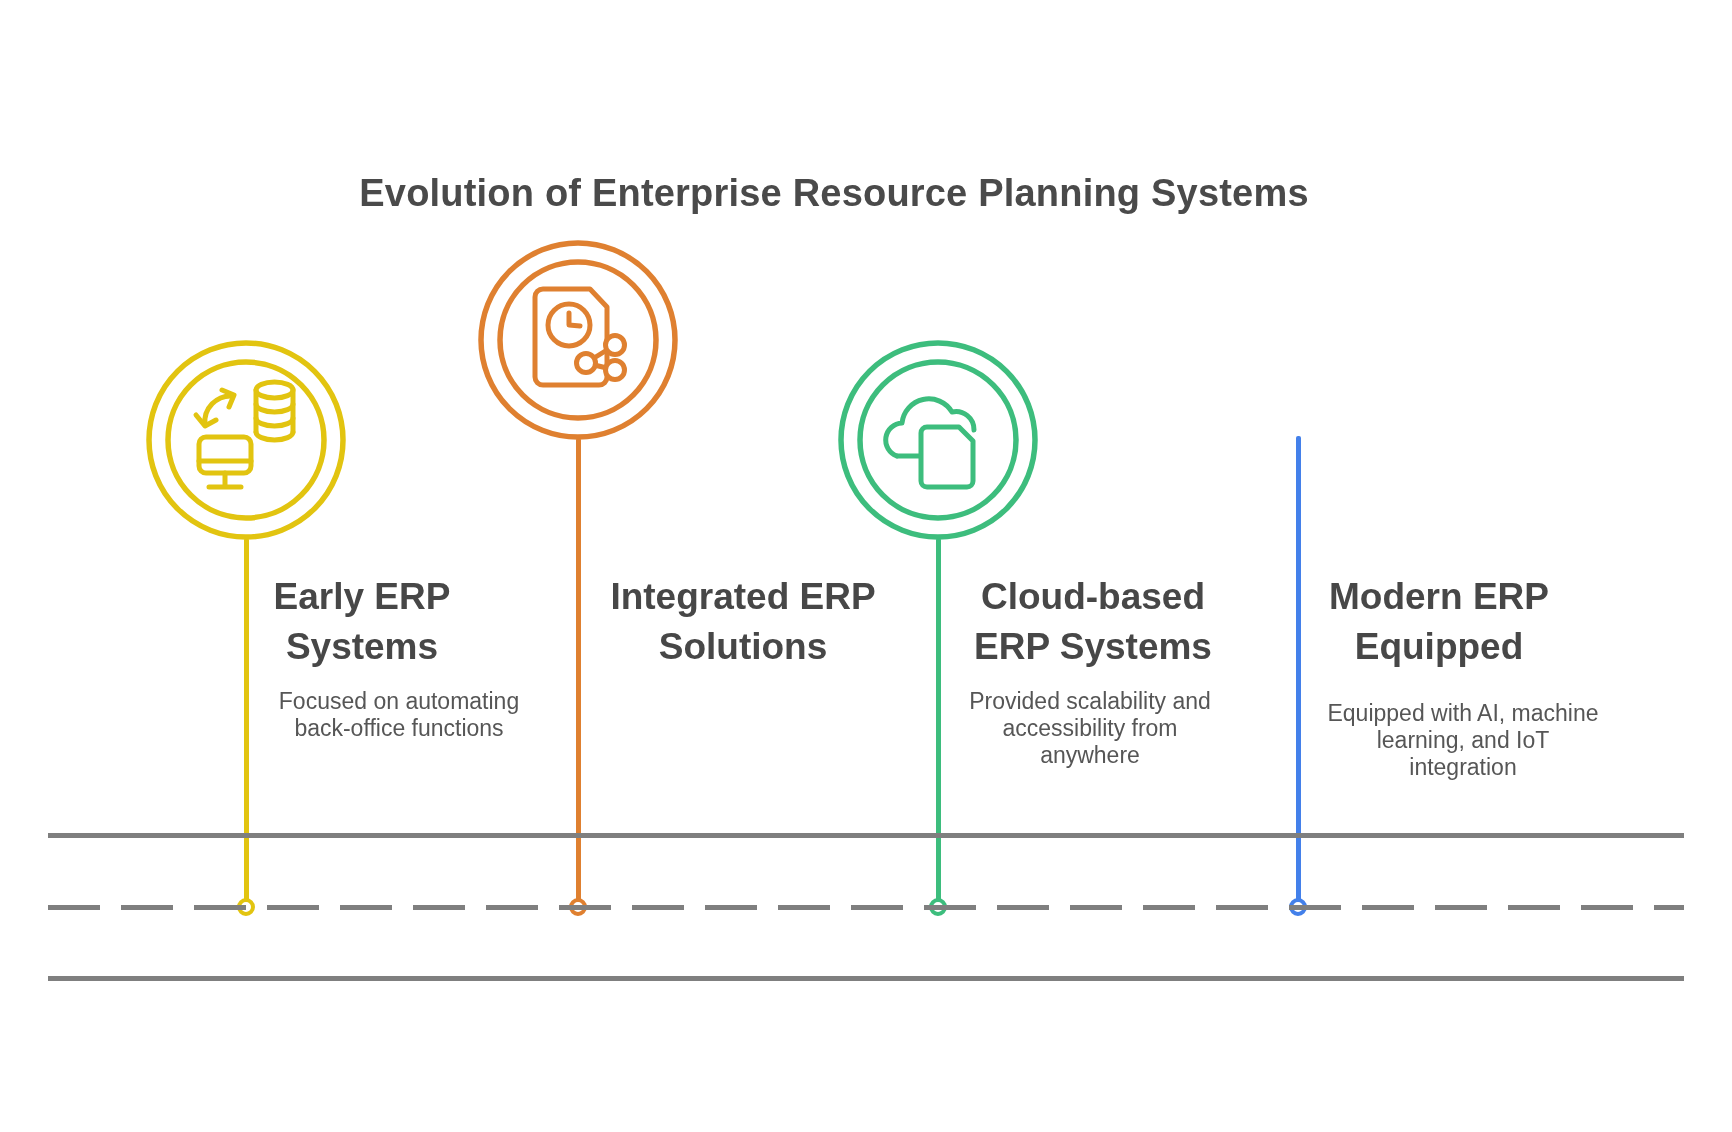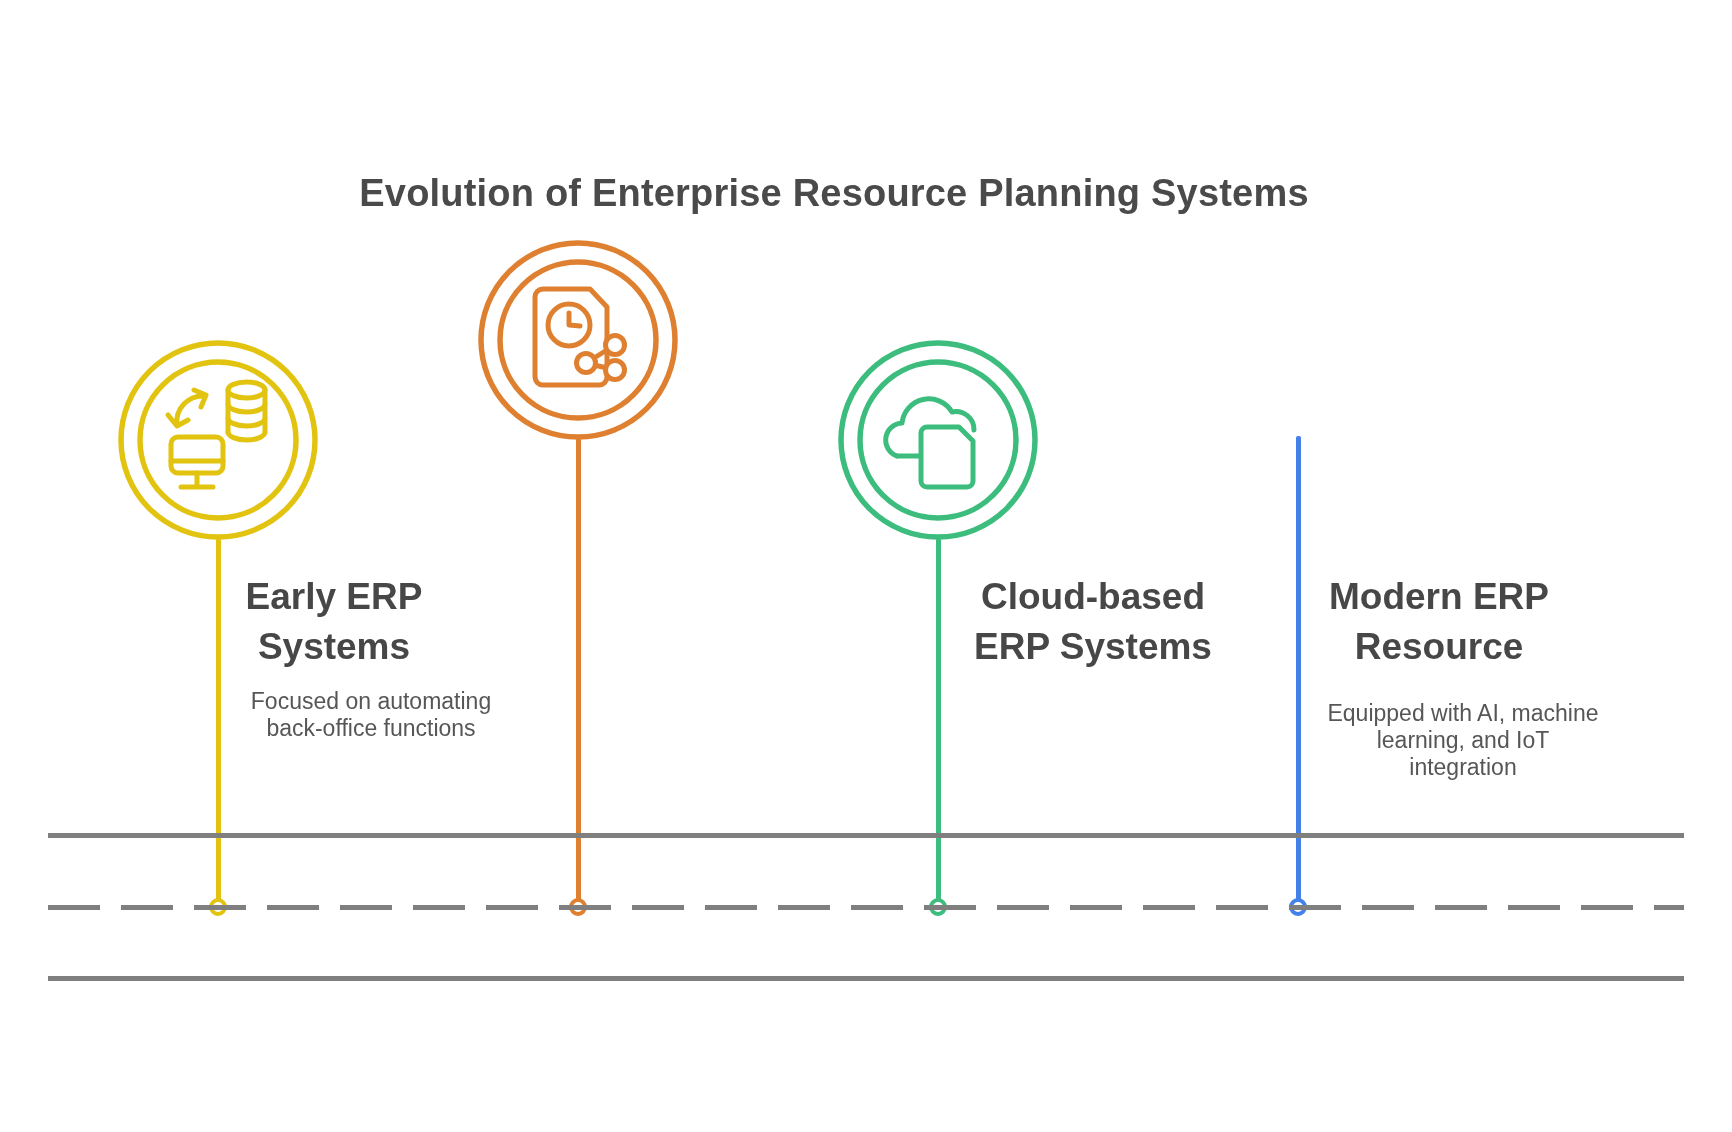--- a/index.html
+++ b/index.html
@@ -93,21 +93,21 @@
     letter-spacing: 5px;
   }
 </style>
 </head>
 <body>
 
 <div class="page">
 
   <h1 class="main-title">Evolution of Enterprise Resource Planning Systems</h1>
 
-  <div class="milestone m1" style="color: rgb(226, 196, 16);">
+  <div class="milestone m1" style="color: rgb(226, 196, 16); margin-left: 28px;">
     <div class="badge">
       <svg class="icon-svg" width="210" height="210" viewBox="0 0 210 210">
         <circle cx="105" cy="105" r="97" stroke-width="5.5"></circle>
         <circle cx="105" cy="105" r="78" stroke-width="5.5"></circle>
 
         <rect x="58" y="102" width="52" height="36" rx="7"></rect>
         <path d="M58 126 H110"></path>
         <path d="M84 138 V150 M68 152 H100"></path>
 
         <ellipse cx="133.5" cy="55" rx="18.5" ry="8"></ellipse>
@@ -141,45 +141,50 @@
         <path d="M96 78 V90 L107 91"></path>
 
         <path d="M113 128 L142 110 M113 128 L142 135"></path>
         <circle cx="142" cy="110" r="9.5" fill="#ffffff"></circle>
         <circle cx="142" cy="135" r="9.5" fill="#ffffff"></circle>
         <circle cx="113" cy="128" r="9.5" fill="#ffffff"></circle>
       </svg>
     </div>
     <div class="stem"></div>
     <div class="marker"></div>
+    <div class="m-title">Integrated ERP
+Solutions</div>
   </div>
 
   <div class="milestone m3" style="color: rgb(61, 189, 125);">
     <div class="badge">
       <svg class="icon-svg" width="210" height="210" viewBox="0 0 210 210">
         <circle cx="105" cy="105" r="97" stroke-width="5.5"></circle>
         <circle cx="105" cy="105" r="78" stroke-width="5.5"></circle>
 
         <path d="M64 121 A17 17 0 0 1 69 88 A27 27 0 0 1 119 77 A18 18 0 0 1 141 95"></path>
         <path d="M64 121 H86"></path>
 
         <path d="M126 92 L140 106 V146 a6 6 0 0 1 -6 6 H94 a6 6 0 0 1 -6 -6 V98 a6 6 0 0 1 6 -6 Z" fill="#ffffff"></path>
       </svg>
     </div>
     <div class="stem"></div>
     <div class="marker"></div>
     <div class="m-title">Cloud-based
 ERP Systems</div>
+    <div class="m-desc">Provided scalability and
+accessibility from
+anywhere</div>
   </div>
 
   <div class="milestone m4" style="color: rgb(67, 128, 234);">
     <div class="stem"></div>
     <div class="marker"></div>
     <div class="m-title">Modern ERP
-Resource</div>
+Equipped</div>
     <div class="m-desc">Equipped with AI, machine
 learning, and IoT
 integration</div>
   </div>
 
   <div style="color: rgb(127, 127, 127);">
     <div class="road-line road-top"></div>
     <div class="road-dash"></div>
     <div class="road-line road-bottom"></div>
   </div>

